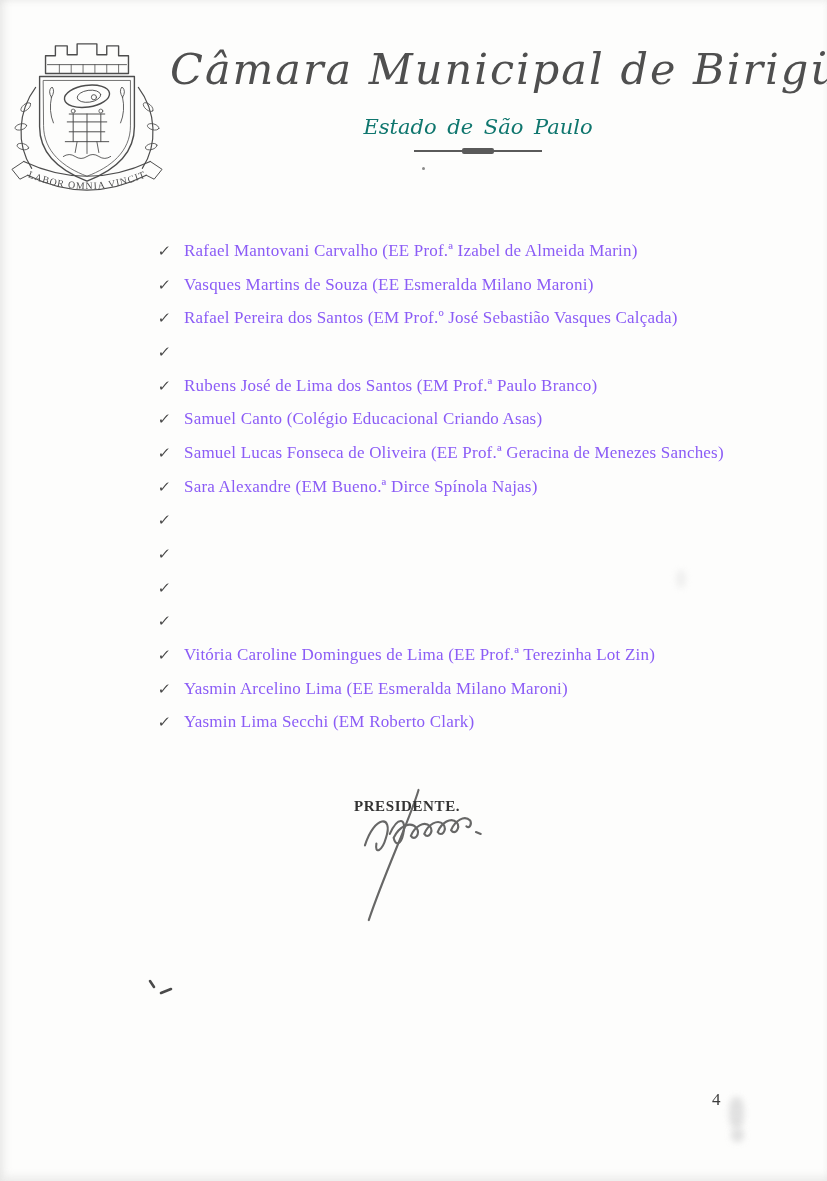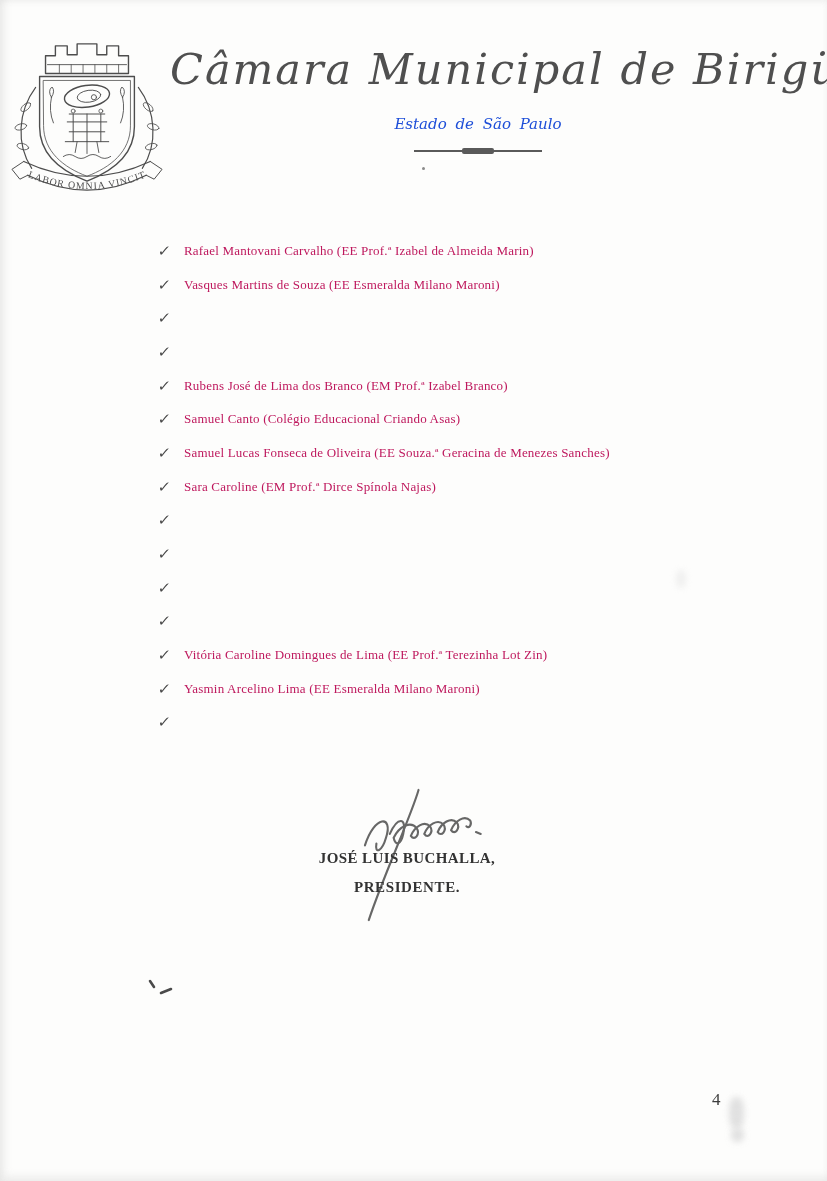--- a/index.html
+++ b/index.html
@@ -12,30 +12,30 @@
   .crest { position:absolute; left:8px; top:36px; width:158px; height:158px; }
   .crest svg { width:100%; height:100%; }
   .page-title {
     position:absolute; left:170px; top:44px; width:650px; text-align:center;
     font-family:"DejaVu Serif", serif; font-style:italic; font-weight:400;
     font-size:43px; color:#4f4f4f; letter-spacing:2px; white-space:nowrap; margin:0;
   }
   .page-subtitle {
     position:absolute; left:328px; top:115px; width:300px; text-align:center;
     font-family:"DejaVu Serif", serif; font-style:italic;
-    font-size:15px; color:#1d4ed8; word-spacing:4px;
+    font-size:21px; color:#0f766e; word-spacing:4px;
   }
   .subtitle-rule { position:absolute; left:414px; top:150px; width:128px; height:2px; background:#5a5a5a; }
   .subtitle-rule .thick { position:absolute; left:48px; top:-2px; width:32px; height:6px; background:#5a5a5a; border-radius:2px; }
   .header-dot { position:absolute; left:422px; top:167px; width:3px; height:3px; background:#8a8a8a; border-radius:50%; }
 
   .attendance-list { position:absolute; left:158px; top:234px; width:560px; list-style:none; margin:0; padding:0; }
   .attendance-list li { display:flex; align-items:center; height:33.7px; }
   .check { width:26px; flex:0 0 26px; font-family:"DejaVu Sans", sans-serif; font-size:15px; color:#474747; transform:skewX(-8deg); }
-  .item-text { font-size:13px; letter-spacing:0.2px; color:#be185d; white-space:nowrap; }
+  .item-text { font-size:17px; letter-spacing:0.2px; color:#8b5cf6; white-space:nowrap; }
 
   .signature-block { position:absolute; left:287px; top:786px; width:240px; text-align:center; }
   .signature-scribble { position:absolute; left:38px; top:2px; width:166px; height:134px; }
   .signatory-name { position:relative; margin-top:64px; font-size:15px; font-weight:700; letter-spacing:0.4px; color:#333; }
   .signatory-role { position:relative; font-size:15px; font-weight:700; letter-spacing:0.6px; color:#333; margin-top:12px; }
 
   .ink-mark { position:absolute; left:144px; top:976px; width:36px; height:26px; }
   .page-number { position:absolute; left:712px; top:1090px; font-size:17px; color:#3c3c3c; }
   .smudge { position:absolute; background:#dcdcdc; filter:blur(3px); opacity:0.85; border-radius:40%; }
   .smudge.s1 { left:729px; top:1097px; width:15px; height:32px; }
@@ -105,44 +105,45 @@
         <span class="item-text">Rafael Mantovani Carvalho (EE Prof.ª Izabel de Almeida Marin)</span>
       </li>
 
       <li>
         <span class="check">✓</span>
         <span class="item-text">Vasques Martins de Souza (EE Esmeralda Milano Maroni)</span>
       </li>
 
       <li>
         <span class="check">✓</span>
+        <span class="item-text">Rafael Pereira dos Santos (EM Prof.º José Sebastião Vasques Calçada)</span>
       </li>
 
       <li>
         <span class="check">✓</span>
       </li>
 
       <li>
         <span class="check">✓</span>
-        <span class="item-text">Rubens José de Lima dos Branco (EM Prof.ª Izabel Branco)</span>
+        <span class="item-text">Rubens José de Lima dos Santos (EM Prof.ª Paulo Branco)</span>
       </li>
 
       <li>
         <span class="check">✓</span>
         <span class="item-text">Samuel Canto (Colégio Educacional Criando Asas)</span>
       </li>
 
       <li>
         <span class="check">✓</span>
-        <span class="item-text">Samuel Lucas Fonseca de Oliveira (EE Souza.ª Geracina de Menezes Sanches)</span>
+        <span class="item-text">Samuel Lucas Fonseca de Oliveira (EE Prof.ª Geracina de Menezes Sanches)</span>
       </li>
 
       <li>
         <span class="check">✓</span>
-        <span class="item-text">Sara Caroline (EM Prof.ª Dirce Spínola Najas)</span>
+        <span class="item-text">Sara Alexandre (EM Bueno.ª Dirce Spínola Najas)</span>
       </li>
 
       <li>
         <span class="check">✓</span>
       </li>
 
       <li>
         <span class="check">✓</span>
       </li>
 
@@ -159,31 +160,31 @@
         <span class="item-text">Vitória Caroline Domingues de Lima (EE Prof.ª Terezinha Lot Zin)</span>
       </li>
 
       <li>
         <span class="check">✓</span>
         <span class="item-text">Yasmin Arcelino Lima (EE Esmeralda Milano Maroni)</span>
       </li>
 
       <li>
         <span class="check">✓</span>
+        <span class="item-text">Yasmin Lima Secchi (EM Roberto Clark)</span>
       </li>
     </ul>
 
   <div class="signature-block">
     <svg class="signature-scribble" viewBox="0 0 170 140" fill="none" stroke="#4d4d4d" stroke-width="2.2" stroke-linecap="round" opacity="0.85">
       <path d="M96,2 C88,30 60,90 44,138"></path>
       <path d="M52,58 C50,70 58,66 62,52 C70,28 50,28 40,60"></path>
       <path d="M66,48 C74,30 84,30 80,48 C78,58 72,62 70,52 C76,40 88,34 94,42 C98,48 92,56 88,50 C92,40 102,34 108,40 C112,46 106,54 102,48 C106,38 116,32 122,38 C126,44 120,52 116,46 C120,36 130,30 136,36 C140,42 134,50 130,44 C134,34 144,28 150,34 C152,38 149,43 146,40"></path>
       <path d="M156,46 l5,2"></path>
     </svg>
-    <div class="signatory-name">JOSÉ LUIS BUCHALLA,</div>
     <div class="signatory-role">PRESIDENTE.</div>
   </div>
 
   <svg class="ink-mark" viewBox="0 0 36 26" fill="none" stroke="#4a4a4a" stroke-width="2.6" stroke-linecap="round">
     <path d="M6,5 l4,6"></path>
     <path d="M17,17 l10,-4"></path>
   </svg>
 
   <div class="page-number">4</div>
   <div class="smudge s1"></div>

